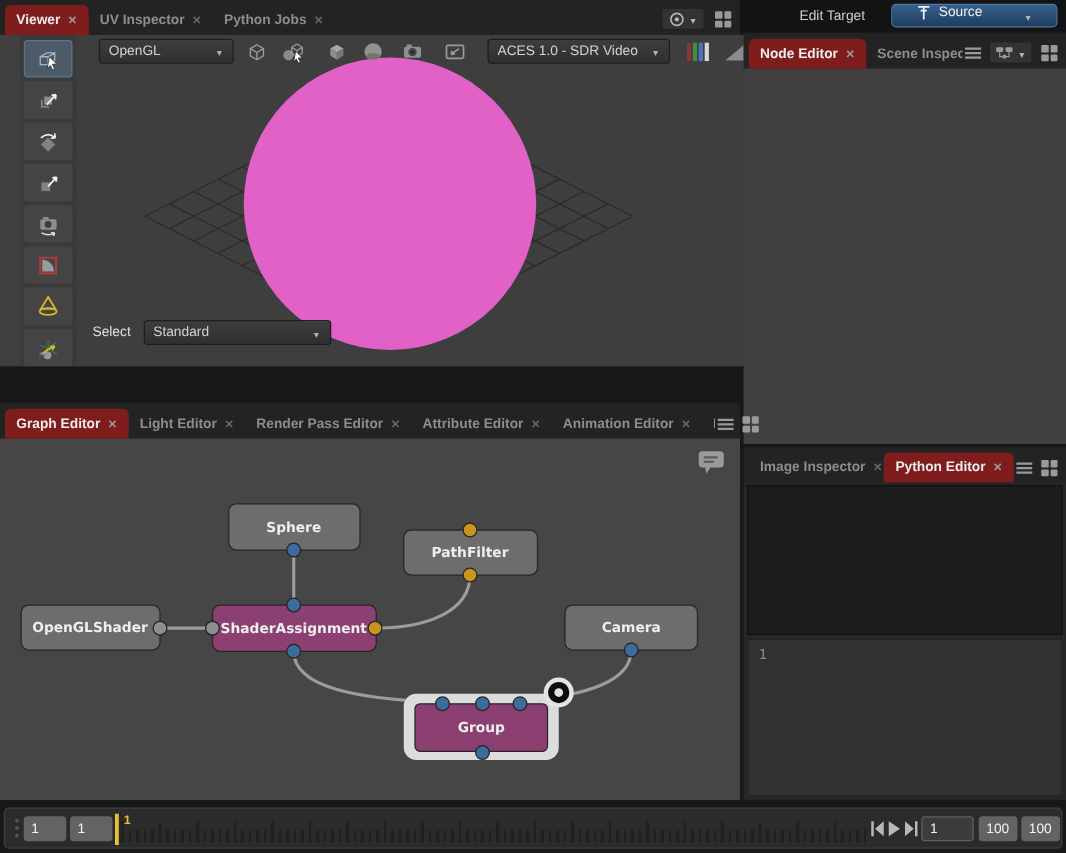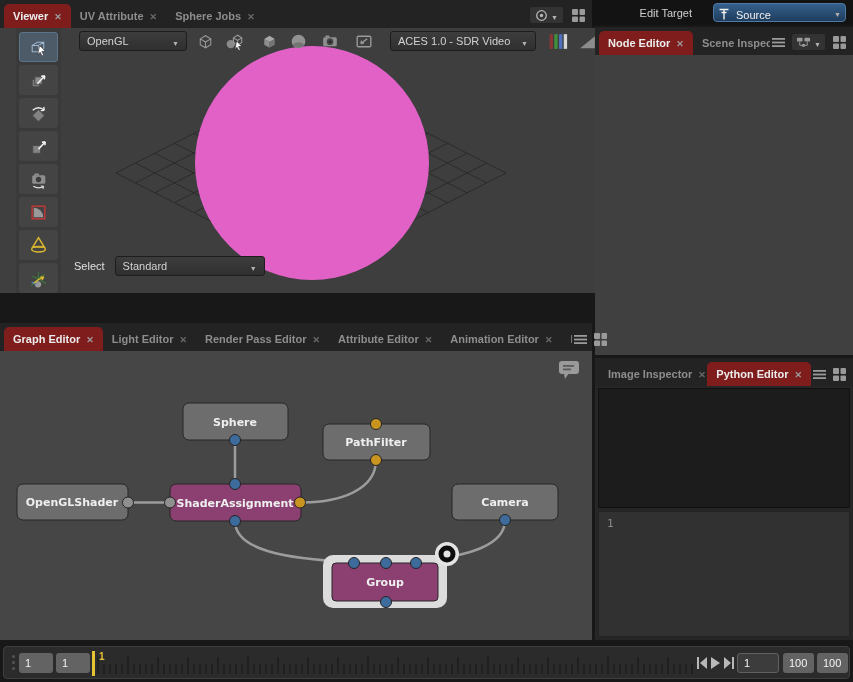--- a/index.html
+++ b/index.html
@@ -9,21 +9,21 @@
   #app { position:relative; width:853px; height:682px; background:#181818; }
 
   
   #menu-bar { left:0; top:0; width:853px; height:25px; background:#131313;
               display:flex; align-items:center; padding-left:15px; gap:26px; }
   .menu-item { font-size:11px; font-weight:bold; color:#e2e2e2; cursor:default; }
   #edit-target-wrap { margin-left:auto; display:flex; align-items:center; gap:21px; padding-right:7px; }
   #edit-target-label { font-size:11px; color:#cfcfcf; }
   #edit-target-dd { width:133px; height:19px; border-radius:4px;
                     background:linear-gradient(#35608c,#1f3d5d); border:1px solid #4d7aa5;
-                    display:flex; align-items:flex-end; gap:6px; padding:0 4px; }
+                    display:flex; align-items:flex-start; gap:6px; padding:0 19px; }
   #edit-target-dd span.lbl { flex:1; font-size:11px; color:#f0f0f0; }
 
   
   .tabbar { height:28px; background:#232323; display:flex; align-items:flex-end; padding-left:4px; }
   .tab { height:24px; display:flex; align-items:center; gap:6px; padding:0 9px;
          border-radius:5px 5px 0 0; font-size:11px; font-weight:bold; color:#8d8d8d; white-space:nowrap; }
   .tab.active { background:#7f1d1d; color:#ececec; }
   .tab.trunc { overflow:hidden; flex-shrink:1; min-width:0; }
   .close-icon::before { content:"✕"; font-size:9px; color:#6a6a6a; font-weight:bold; }
   .tab.active .close-icon::before { color:#9c9c9c; }
@@ -100,25 +100,25 @@
     </div>
   </div>
 
   <div id="viewer-panel" class="abs">
     <div class="tabbar">
       <div class="tab active">
         <span>Viewer</span>
         <span class="close-icon"></span>
       </div>
       <div class="tab">
-        <span>UV Attribute</span>
+        <span>UV Inspector</span>
         <span class="close-icon"></span>
       </div>
       <div class="tab">
-        <span>Sphere Jobs</span>
+        <span>Python Jobs</span>
         <span class="close-icon"></span>
       </div>
       <div class="tabbar-right">
         <div class="iconbtn" style="background:#333;border:1px solid #222;border-radius:3px;height:18px;padding:0 5px;">
           <svg width="13" height="13" viewBox="0 0 13 13">
             <circle cx="6.5" cy="6.5" r="4.8" fill="none" stroke="#b5b5b5" stroke-width="1.3"></circle>
             <circle cx="6.5" cy="6.5" r="1.7" fill="#b5b5b5"></circle>
           </svg>
           <span class="dd-arrow"></span>
         </div>

